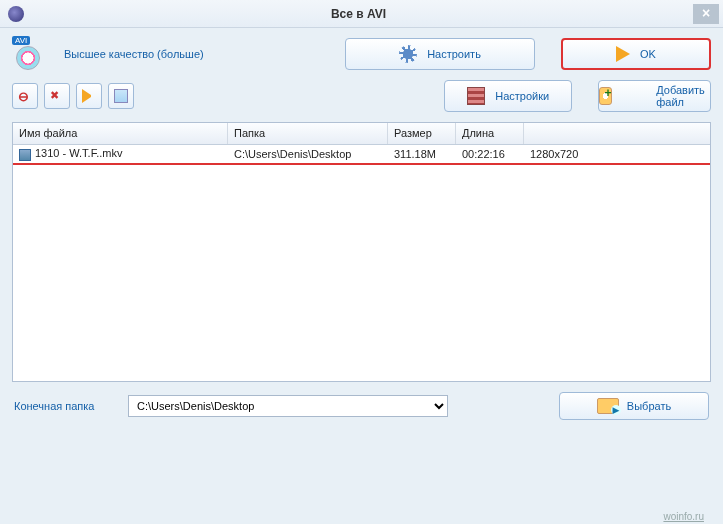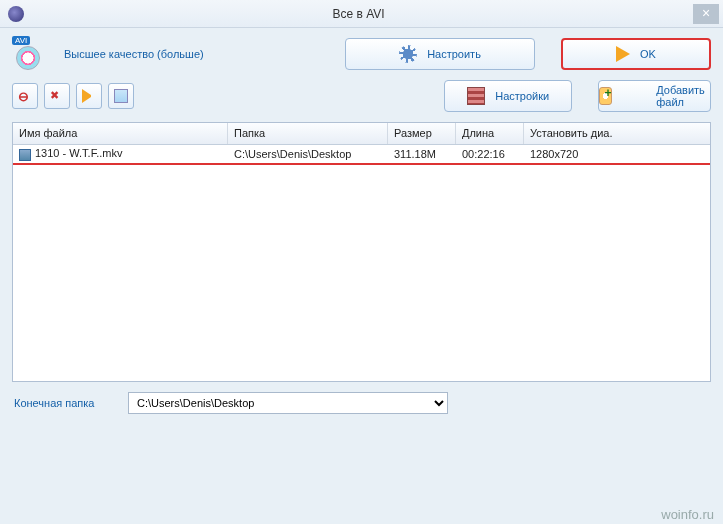--- a/index.html
+++ b/index.html
@@ -1,19 +1,19 @@
 <!DOCTYPE html>
 <html><head>
 <meta charset="utf-8">
 <style>
 * { box-sizing: border-box; margin: 0; padding: 0; }
 body { width: 723px; height: 524px; font-family: Tahoma, Arial, sans-serif; font-size: 11px; background: #e8f0f6; overflow: hidden; }
 
 
-.titlebar { height: 28px; background: linear-gradient(#f2f6fa,#e6eef6); display: flex; align-items: center; padding: 0 4px; border-bottom: 1px solid #cbd6e2; }
+.titlebar { height: 28px; background: linear-gradient(#f2f6fa,#e6eef6); display: flex; align-items: center; padding: 0 4px; border-bottom: 1px solid #cbd6e2; font-weight: bold; }
 .titlebar .tb-icon { width: 16px; height: 16px; background: radial-gradient(circle at 40% 40%,#88c 0,#448 80%); border-radius: 50%; margin-left: 4px; }
 .titlebar .tb-title { flex: 1; text-align: center; font-size: 12px; color: #333; }
 .titlebar .tb-close { width: 26px; height: 20px; background: #b8c4d0; color: #fff; text-align: center; line-height: 18px; font-size: 14px; cursor: pointer; }
 
 
 .top { display: flex; align-items: center; padding: 10px 12px 6px; gap: 0; }
 .format-icon { width: 32px; height: 32px; position: relative; margin-right: 20px; }
 .format-icon .badge { position: absolute; top: -2px; left: 0; background:#1e74c8; color:#fff; font-size:8px; padding:0 3px; border-radius:2px; }
 .format-icon .disc { position:absolute; bottom:0; left:4px; width:24px; height:24px; background:radial-gradient(circle at 50% 50%, #fff 0 35%, #f6a 36% 45%, #9de 46% 100%); border-radius:50%; border:1px solid #aab; }
 .quality { color:#1560a8; font-size:11px; }
@@ -58,21 +58,21 @@
 .check-row { display:flex; align-items:center; margin-bottom:14px; }
 .check-row input { margin-right:6px; }
 .check-row label { color:#1560a8; font-size:11px; }
 .check-row span { margin-left:4px; color:#555; }
 .path-row { display:flex; align-items:center; gap:14px; }
 .path-row .lbl { color:#1560a8; width:100px; }
 .path-row select, .path-row .combo { width:320px; height:22px; border:1px solid #a9b9cc; background:#fff; font-size:11px; padding:2px 4px; }
 .btn-folder { width:150px; height:28px; border:1px solid #9fbad8; background:linear-gradient(#fff,#e6f0fa); border-radius:4px; display:flex; align-items:center; justify-content:center; gap:8px; color:#1560a8; font-size:11px; cursor:pointer; }
 
 
-.wm { position:absolute; right:9px; bottom:2px; font-size:13px; color:#9aa; }
+.wm { position:absolute; right:19px; bottom:2px; font-size:10px; color:#9aa;text-decoration:underline; }
 </style>
 </head>
 <body>
 
 <div class="titlebar">
   <div class="tb-icon"></div>
   <div class="tb-title">Все в AVI</div>
   <div class="tb-close">×</div>
 </div>
 
@@ -117,35 +117,38 @@
     <span>Добавить файл</span>
   </div>
 </div>
 
 <div class="table-wrap">
   <div class="thead">
     <div class="th c0">Имя файла</div>
     <div class="th c1">Папка</div>
     <div class="th c2">Размер</div>
     <div class="th c3">Длина</div>
-    <div class="th c5">Установить диа.</div>
   </div>
   <div class="tr">
     <div class="td c0"><span class="file-ico"></span><span>1310 - W.T.F..mkv</span></div>
     <div class="td c1">C:\Users\Denis\Desktop</div>
     <div class="td c2">311.18M</div>
     <div class="td c3">00:22:16</div>
     <div class="td c4">1280x720</div>
     <div class="td c5"></div>
   </div>
 </div>
 
 <div class="bottom">
   <div class="path-row">
     <div class="lbl">Конечная папка</div>
     <select class="combo">
       <option>C:\Users\Denis\Desktop</option>
     </select>
     <div class="spacer" style="flex:1"></div>
+    <div class="btn-folder">
+      <span class="ico-folder2"></span>
+      <span>Выбрать</span>
+    </div>
   </div>
 </div>
 
 <div class="wm">woinfo.ru</div>
 
 </body></html>

